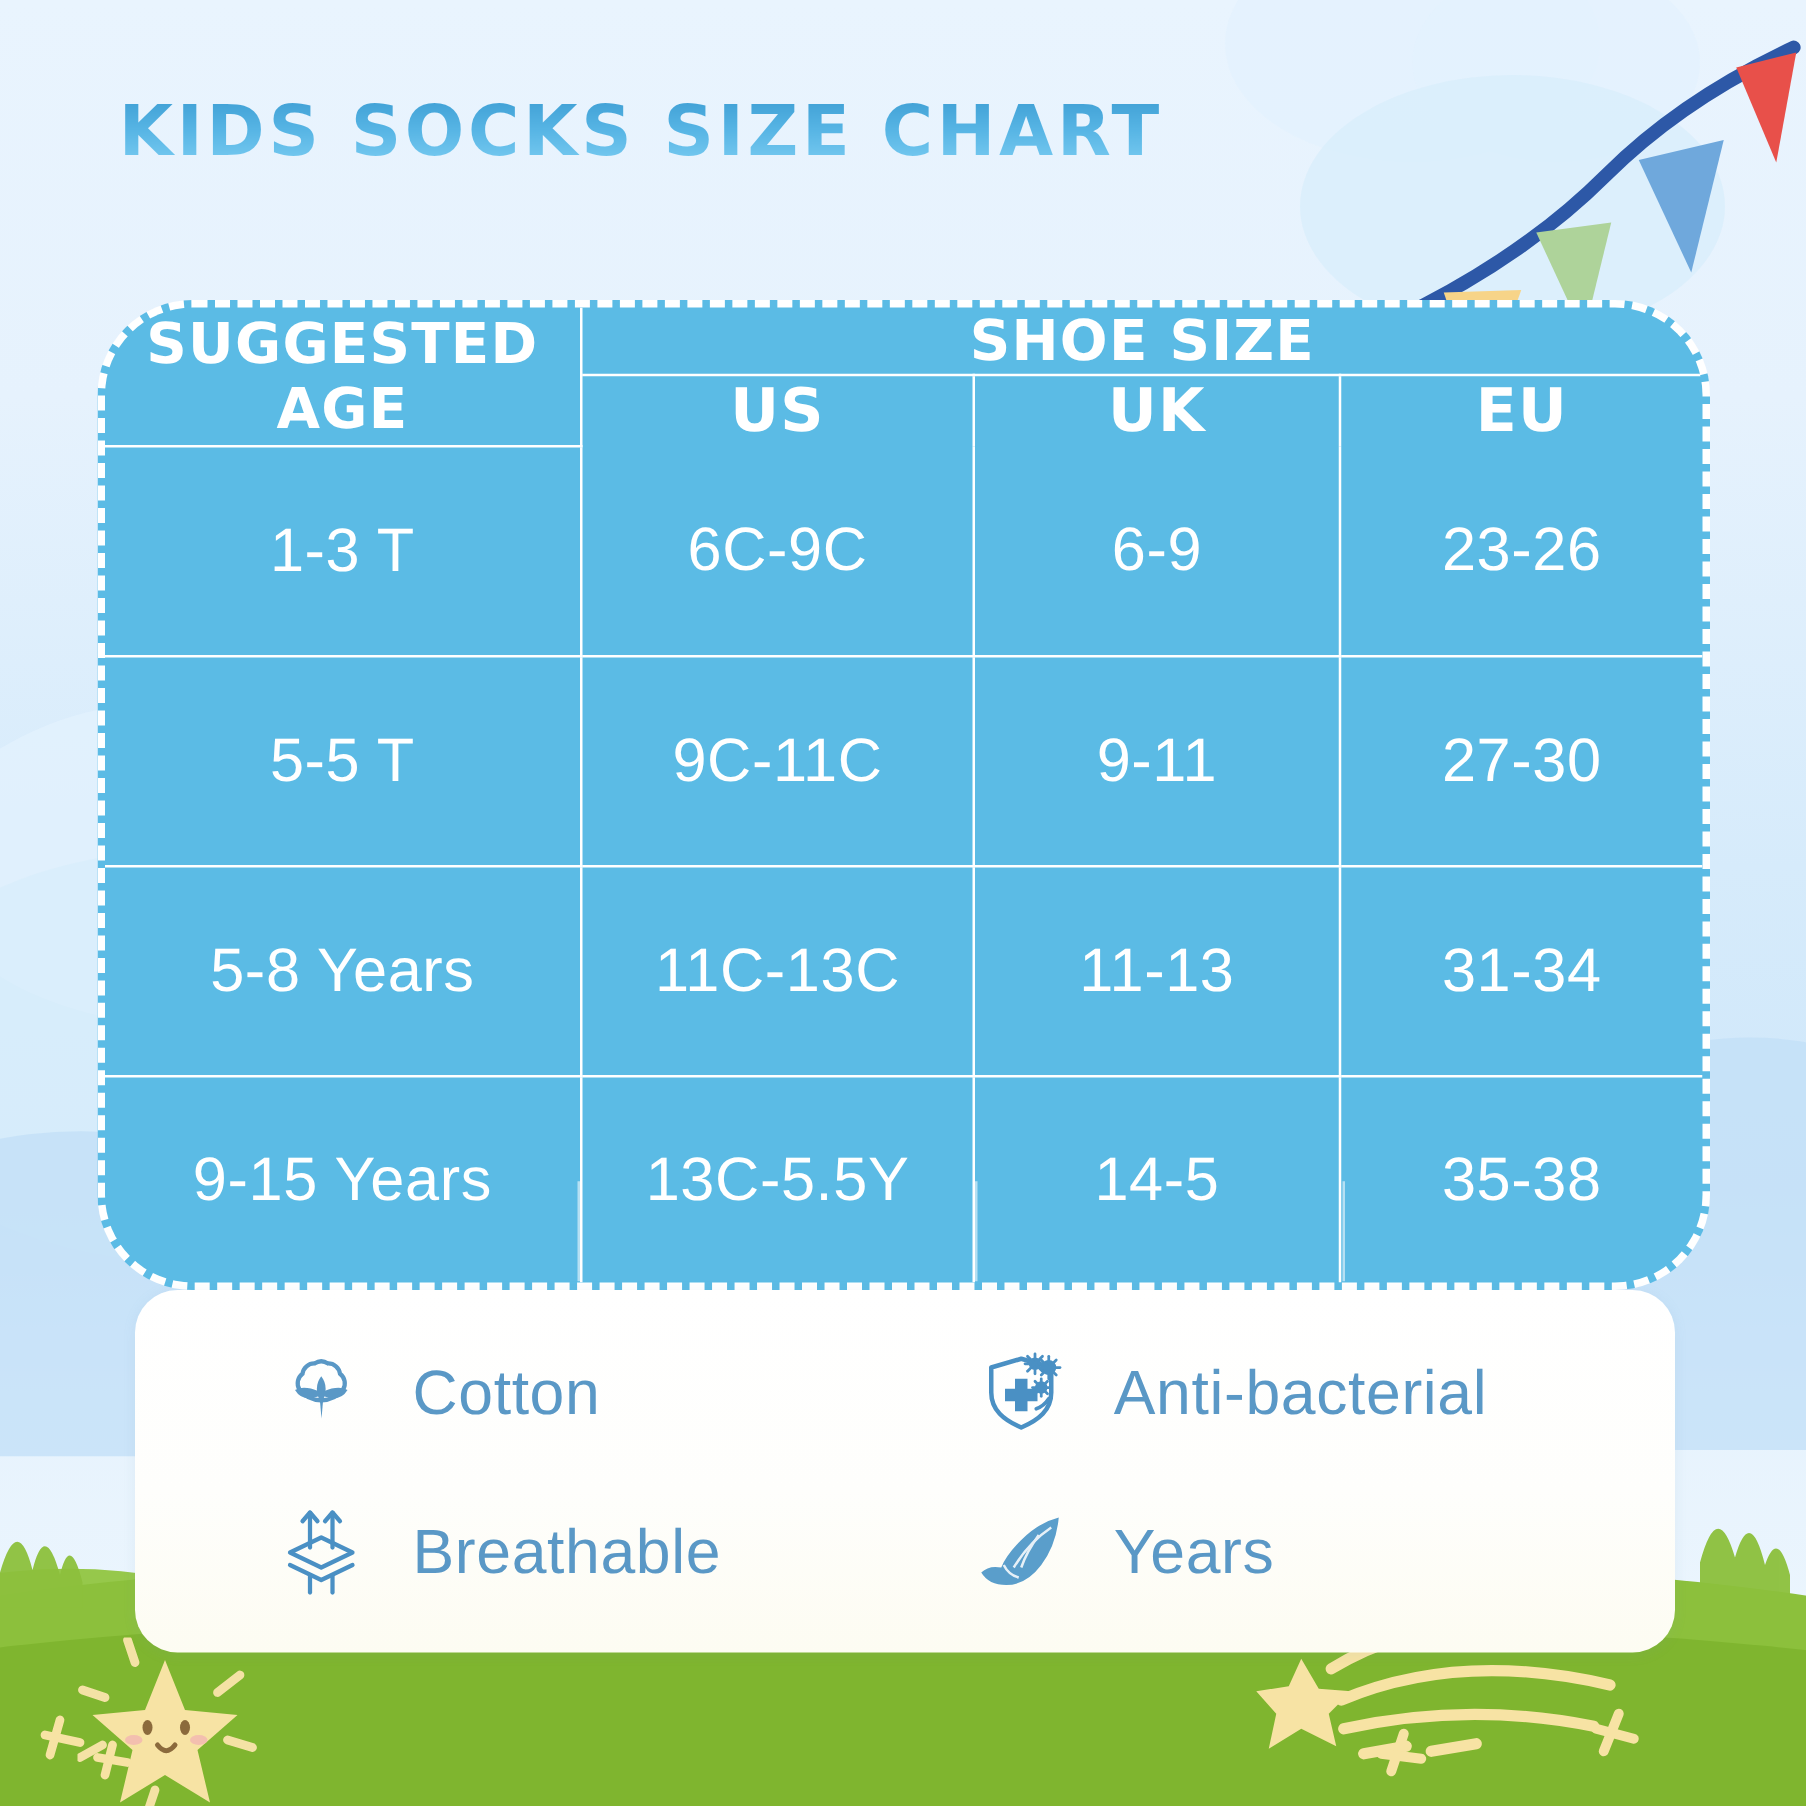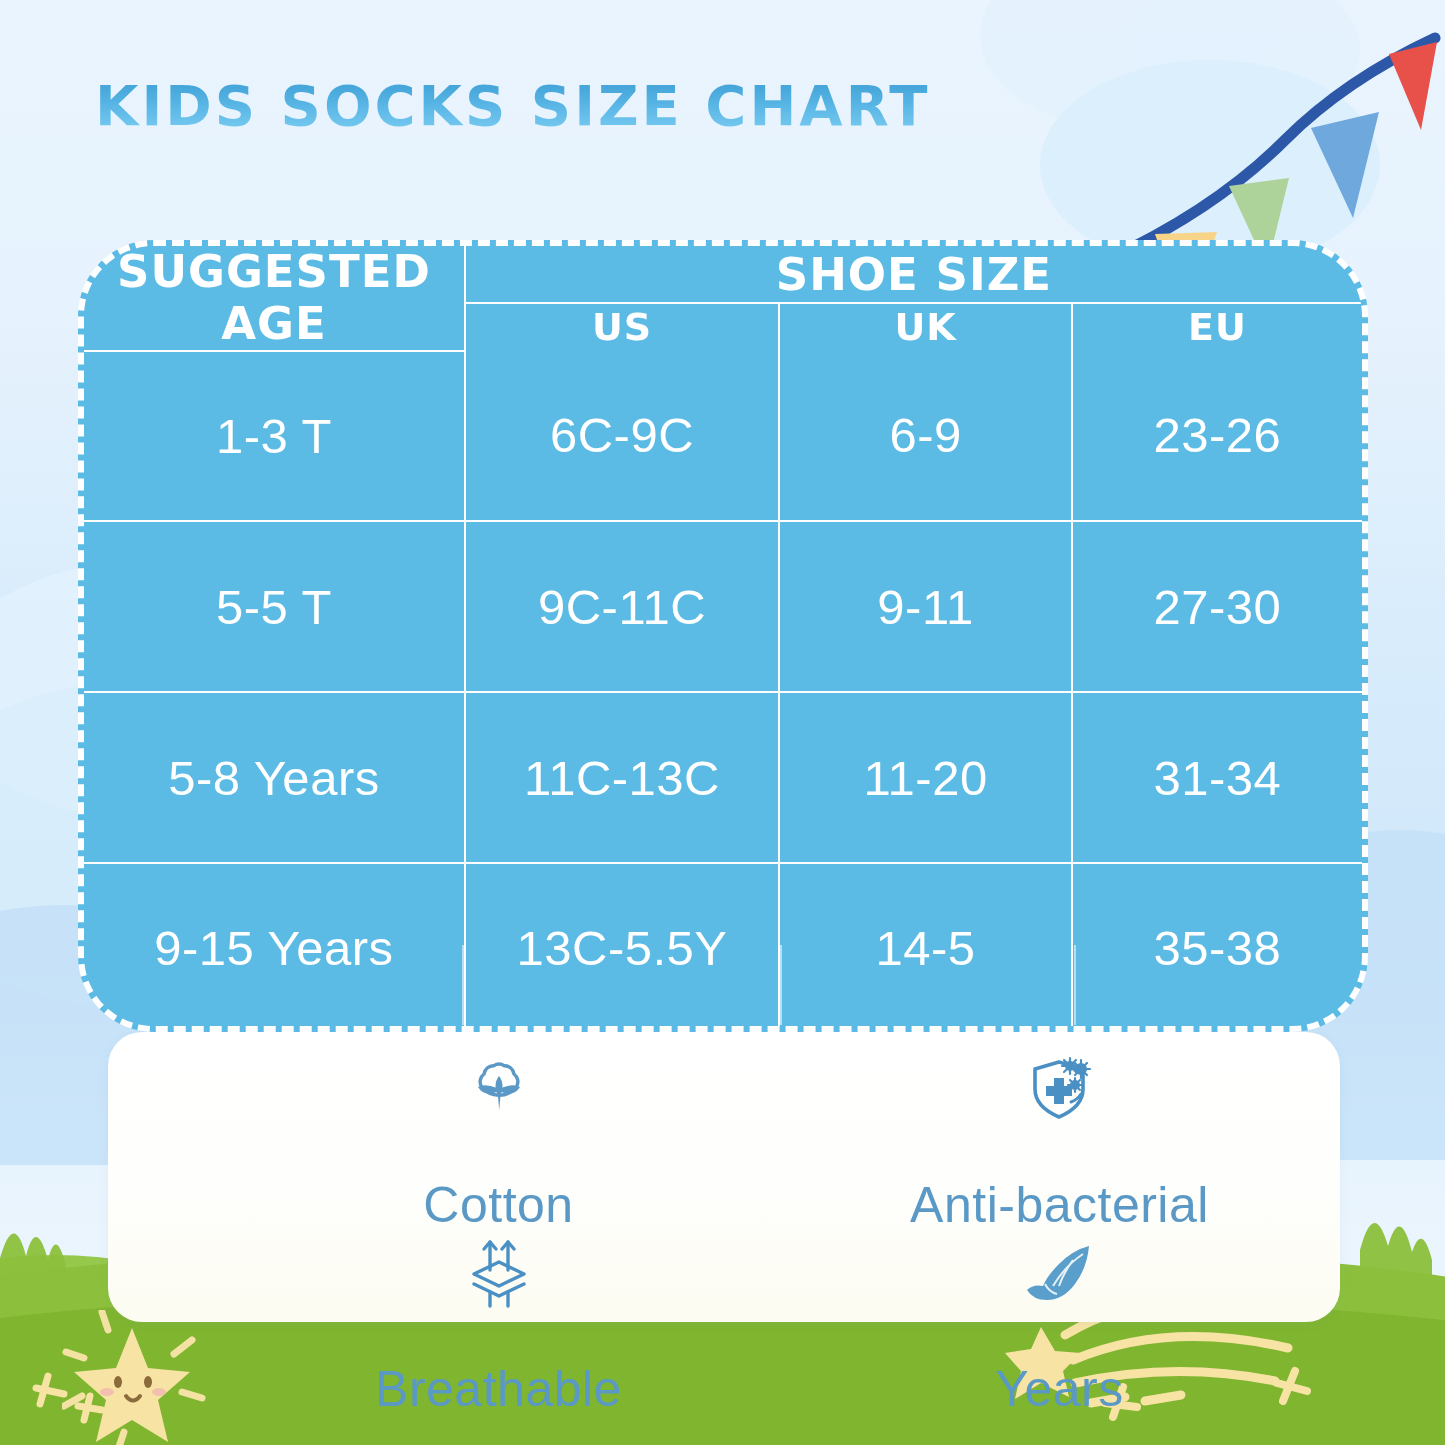--- a/index.html
+++ b/index.html
@@ -130,21 +130,21 @@
   }
   th.shoe-head {
     font-family: "DejaVu Sans", sans-serif;
     font-size: 45px;
     font-weight: 700;
     letter-spacing: 1px;
     margin-left: 41px;
   }
   th.sub-head {
     font-family: "DejaVu Sans", sans-serif;
-    font-size: 38px;
+    font-size: 48px;
     font-weight: 700;
     letter-spacing: 1px;
   }
   td.cell {
     font-family: "Liberation Sans", sans-serif;
     font-size: 49px;
     font-weight: 400;
     letter-spacing: .5px;
   }
 
@@ -169,22 +169,21 @@
     box-shadow: 0 2px 10px rgba(120,160,190,.10);
     display: grid;
     grid-template-columns: 1fr 1fr;
     grid-template-rows: 1fr 1fr;
     align-items: center;
     padding: 18px 0 18px 110px;
   }
   .feature {
     display: flex;
     align-items: center;
-    gap: 48px;
-    flex-direction: column;
+    gap: 34px;
   }
   .feature .ficon {
     width: 78px; height: 78px;
     display: flex; align-items: center; justify-content: center;
     flex: 0 0 auto;
   }
   .feature .flabel {
     font-family: "Liberation Sans", sans-serif;
     font-size: 50px;
     color: #5a98c6;
@@ -321,21 +320,21 @@
         </tr>
         <tr>
           <td class="cell">5-5 T</td>
           <td class="cell">9C-11C</td>
           <td class="cell">9-11</td>
           <td class="cell">27-30</td>
         </tr>
         <tr>
           <td class="cell">5-8 Years</td>
           <td class="cell">11C-13C</td>
-          <td class="cell">11-20</td>
+          <td class="cell">11-13</td>
           <td class="cell">31-34</td>
         </tr>
         <tr>
           <td class="cell">9-15 Years</td>
           <td class="cell">13C-5.5Y</td>
           <td class="cell">14-5</td>
           <td class="cell">35-38</td>
         </tr>
       </tbody>
     </table>

